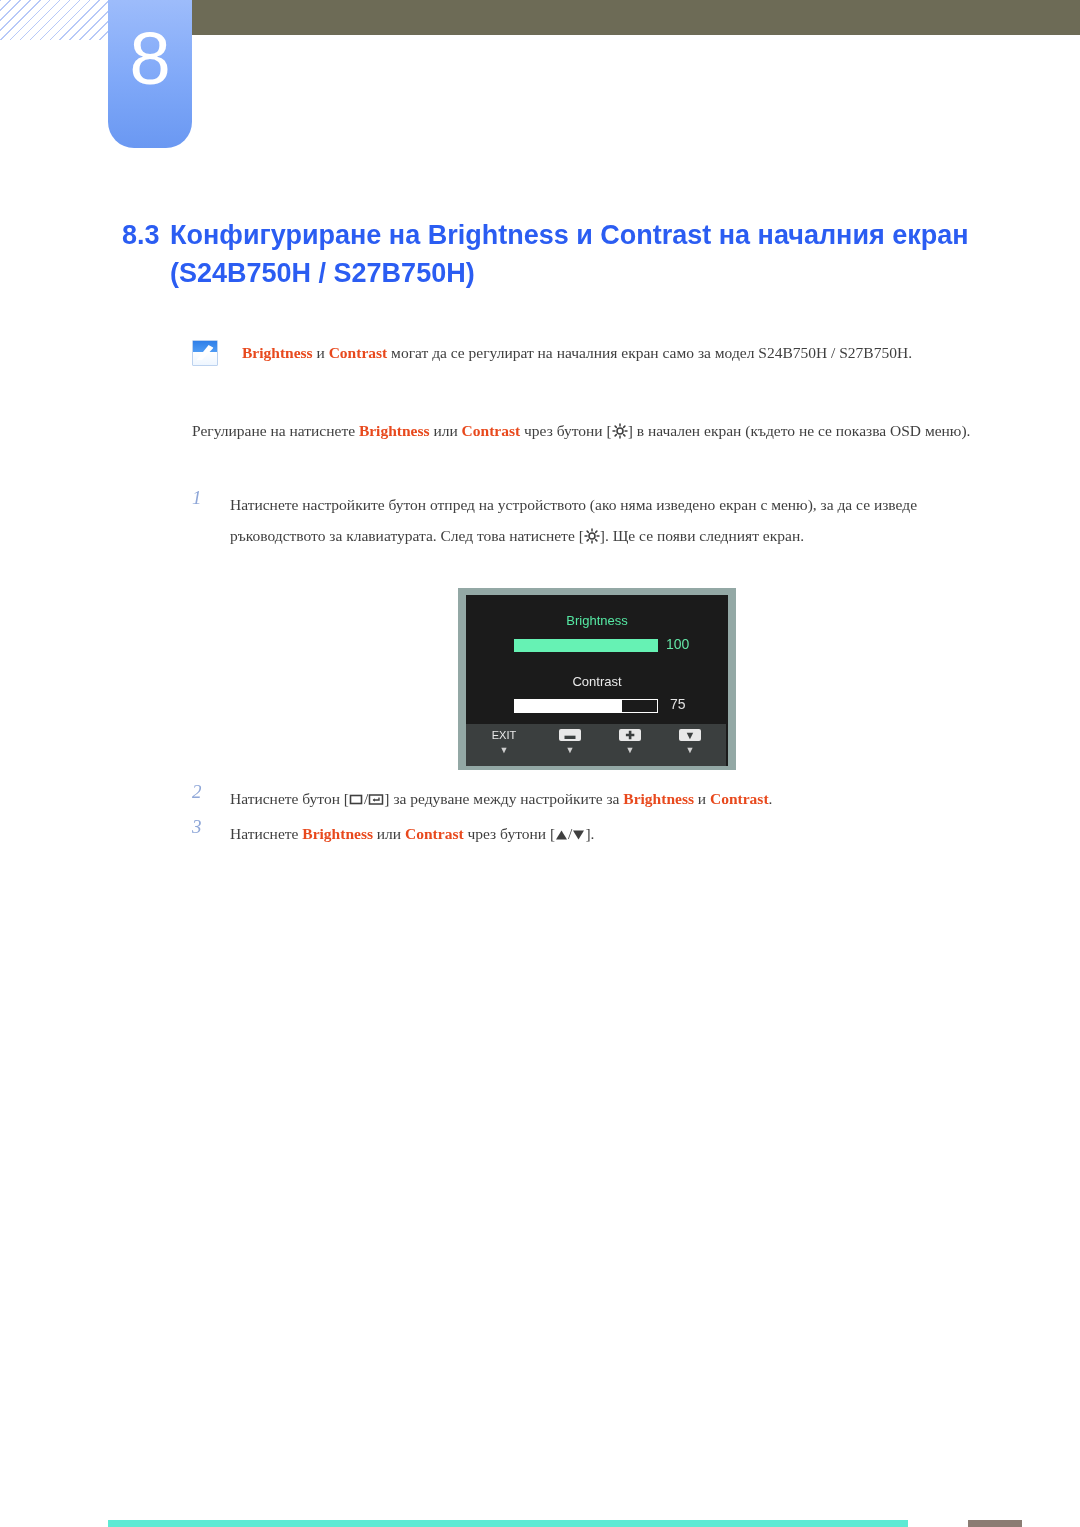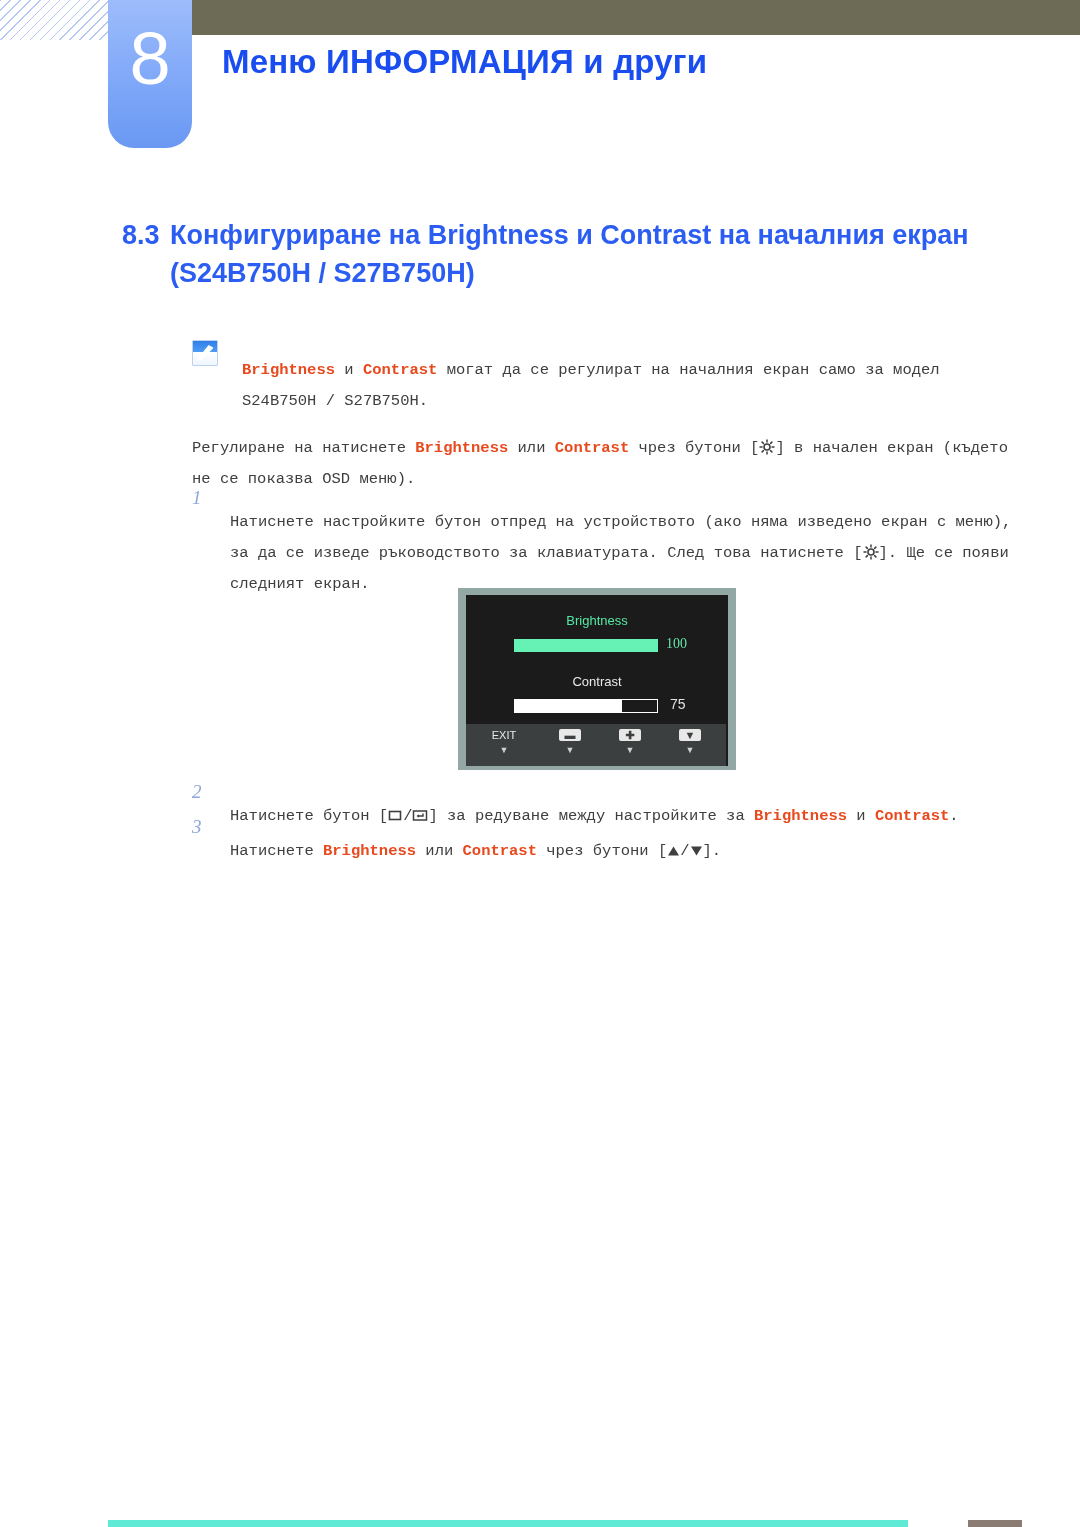--- a/index.html
+++ b/index.html
@@ -90,22 +90,21 @@
   #section-heading .sec-text {
     display: block;
     margin-left: 72px;
   }
 
   
   .body-text {
     font-size: 15.5px;
     line-height: 31px;
     color: #3f3f3f;
-    font-family: Liberation Mono, monospace;
-    margin-top: 18px;
+    font-family: Liberation Serif, serif;
   }
   .kw { color: #e8491d; font-weight: bold; }
 
   #note-block {
     position: absolute;
     left: 192px;
     top: 337px;
     width: 820px;
   }
   #note-icon {
@@ -208,21 +207,20 @@
   }
   #osd-brightness-bar-fill {
     width: 100%; height: 100%;
     background: #66f2b4;
   }
   #osd-brightness-value {
     position: absolute;
     left: 200px; top: 41px;
     color: #64e6a7;
     font-size: 14px;
-    font-family: Liberation Serif, serif;
   }
   #osd-contrast-label {
     position: absolute;
     left: 0; right: 0; top: 79px;
     color: #e9e9e9;
   }
   #osd-contrast-bar-wrap {
     position: absolute;
     left: 48px; top: 104px;
     width: 144px; height: 14px;
@@ -313,21 +311,20 @@
   }
 </style>
 </head>
 <body>
 
 <div id="chapter-header">
   <div id="hatch-block"></div>
   <div id="olive-bar"></div>
   <div id="chapter-tab"></div>
   <div id="chapter-number">8</div>
-  <div id="chapter-title">Меню ИНФОРМАЦИЯ и други</div>
 </div>
 
 <div id="section-heading">
   <span class="sec-num">8.3</span>
   <span class="sec-text">Конфигуриране на Brightness и Contrast на началния екран (S24B750H / S27B750H)</span>
 </div>
 
 <div id="note-block">
   <div id="note-icon"></div>
   <div id="note-text" class="body-text"><span class="kw">Brightness</span><span> и </span><span class="kw">Contrast</span><span> могат да се регулират на началния екран само за модел S24B750H / S27B750H.</span></div>

